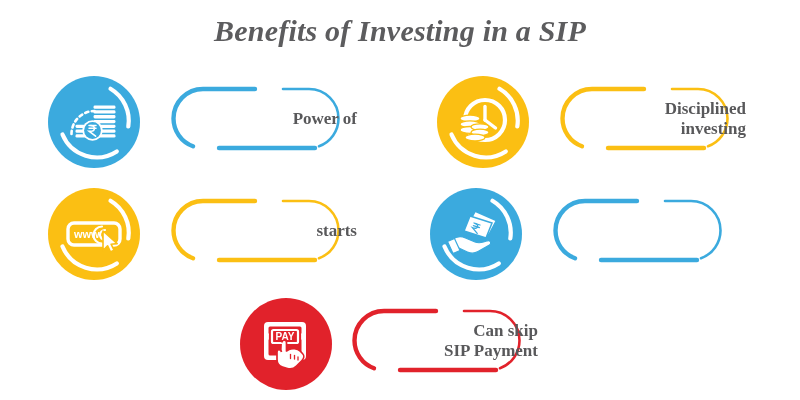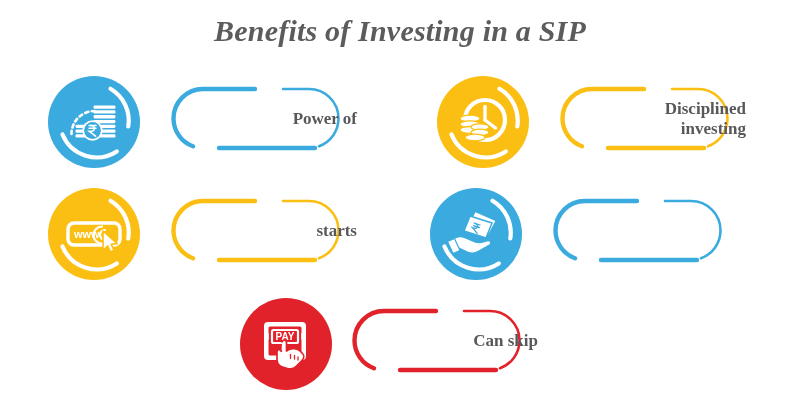--- a/index.html
+++ b/index.html
@@ -258,17 +258,18 @@
     <div class="pill" style="left:96px;">
       <svg viewBox="0 0 202 67" xmlns="http://www.w3.org/2000/svg">
         <g fill="none" stroke="#E1222B" stroke-linecap="round">
           <path d="M 100 4 L 48 4 A 29.5 29.5 0 0 0 18.5 33.5 A 29.5 29.5 0 0 0 38 61.2" stroke-width="4.4"></path>
           <path d="M 128 4 L 154 4 A 29.5 29.5 0 0 1 183.5 33.5 A 29.5 29.5 0 0 1 164 61.2" stroke-width="2.6"></path>
           <path d="M 64 63 L 160 63" stroke-width="4.4"></path>
         </g>
       </svg>
       <div class="pill-label">
         <span>Can skip</span>
+        <span>SIP Payment</span>
       </div>
     </div>
   </div>
 
 </div>
 
 </body></html>

